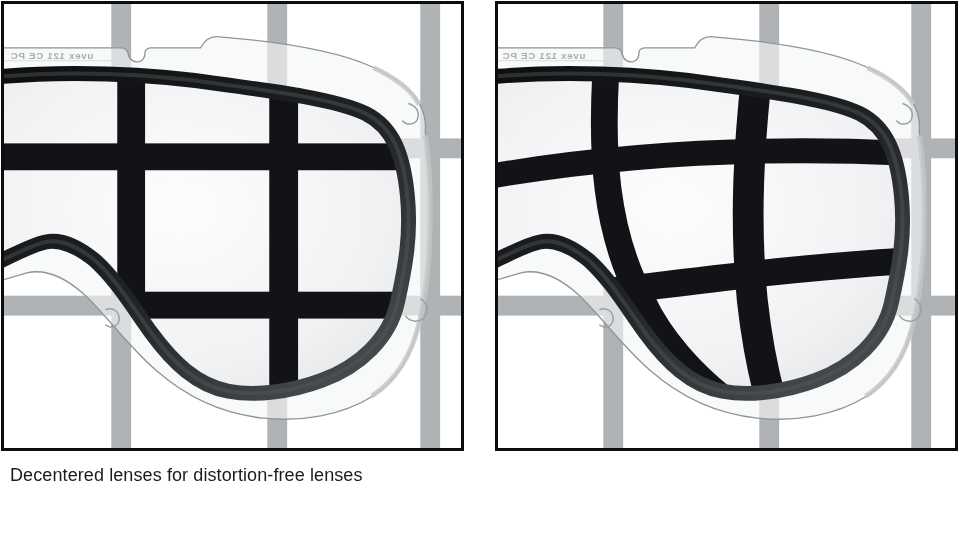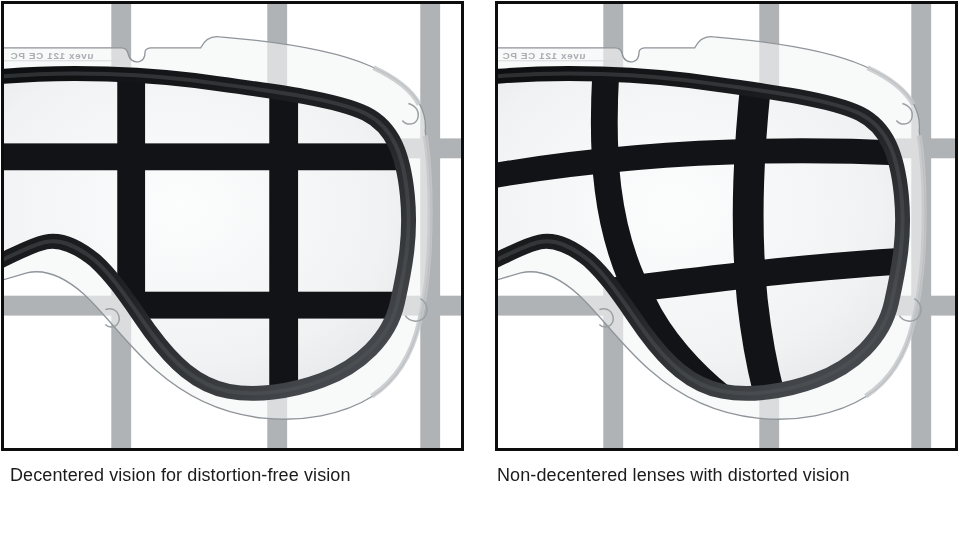--- a/index.html
+++ b/index.html
@@ -130,16 +130,15 @@
 
       <g>
         <path d="M -14,74 C 60,66 150,70 215,80 C 275,88 335,96 364,110 C 392,124 402,152 406,192 C 410,232 404,264 396,300 C 388,336 358,364 320,378 C 288,390 252,394 226,389 C 194,383 170,360 148,330 C 128,302 112,276 92,258 C 74,243 56,236 42,239 C 27,242 10,252 -14,263 Z" fill="none" stroke="url(#bandGrad)" stroke-width="15"></path>
         <path d="M -14,74 C 60,66 150,70 215,80 C 275,88 335,96 364,110 C 392,124 402,152 406,192 C 410,232 404,264 396,300 C 388,336 358,364 320,378 C 288,390 252,394 226,389 C 194,383 170,360 148,330 C 128,302 112,276 92,258 C 74,243 56,236 42,239 C 27,242 10,252 -14,263 Z" fill="none" stroke="#55585c" stroke-width="4" opacity="0.45"></path>
       </g>
 
       <text class="lens-marking" transform="translate(88,55) scale(-1,1)" fill="#a9aeb1">uvex 121 CE PC</text>
     </svg>
   </div>
 
-  <div class="caption left">Decentered vision for distortion-free vision</div>
-  <div class="caption right">Non-decentered lenses with distorted vision</div>
+  <div class="caption left">Decentered lenses for distortion-free lenses</div>
 
 </div>
 
 </body></html>

